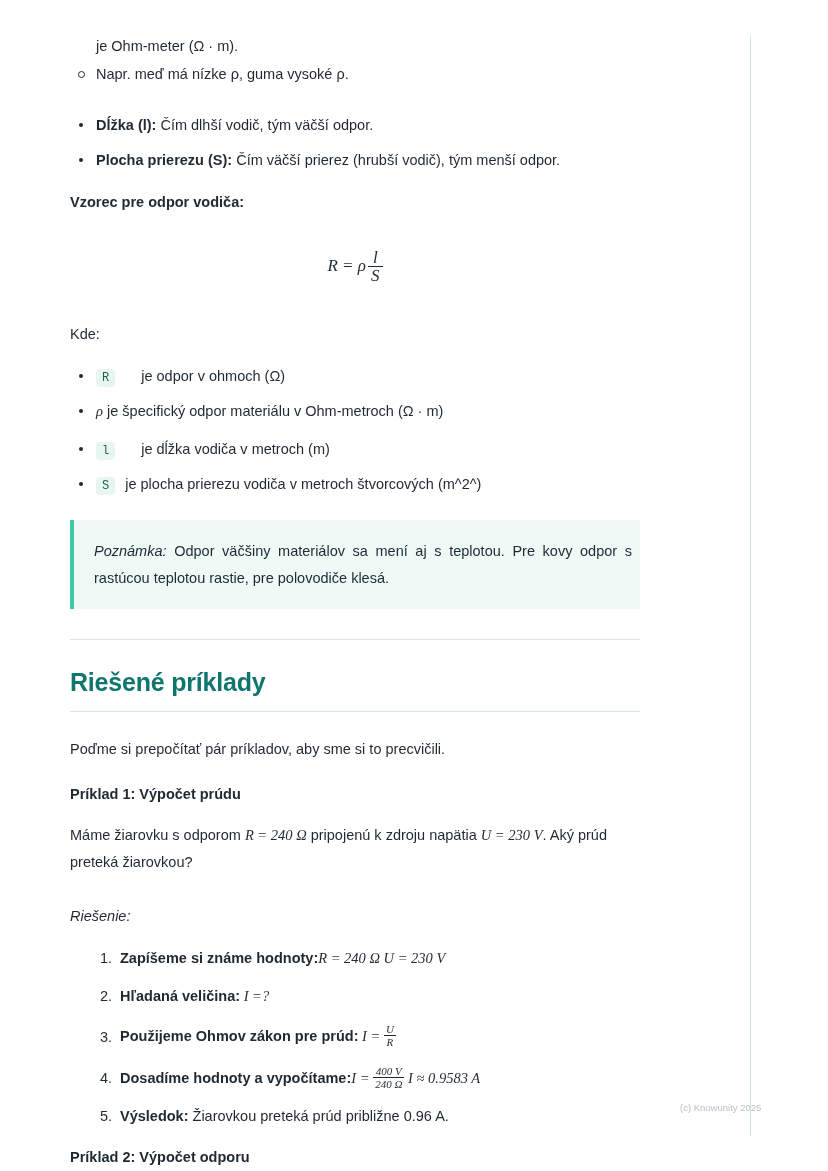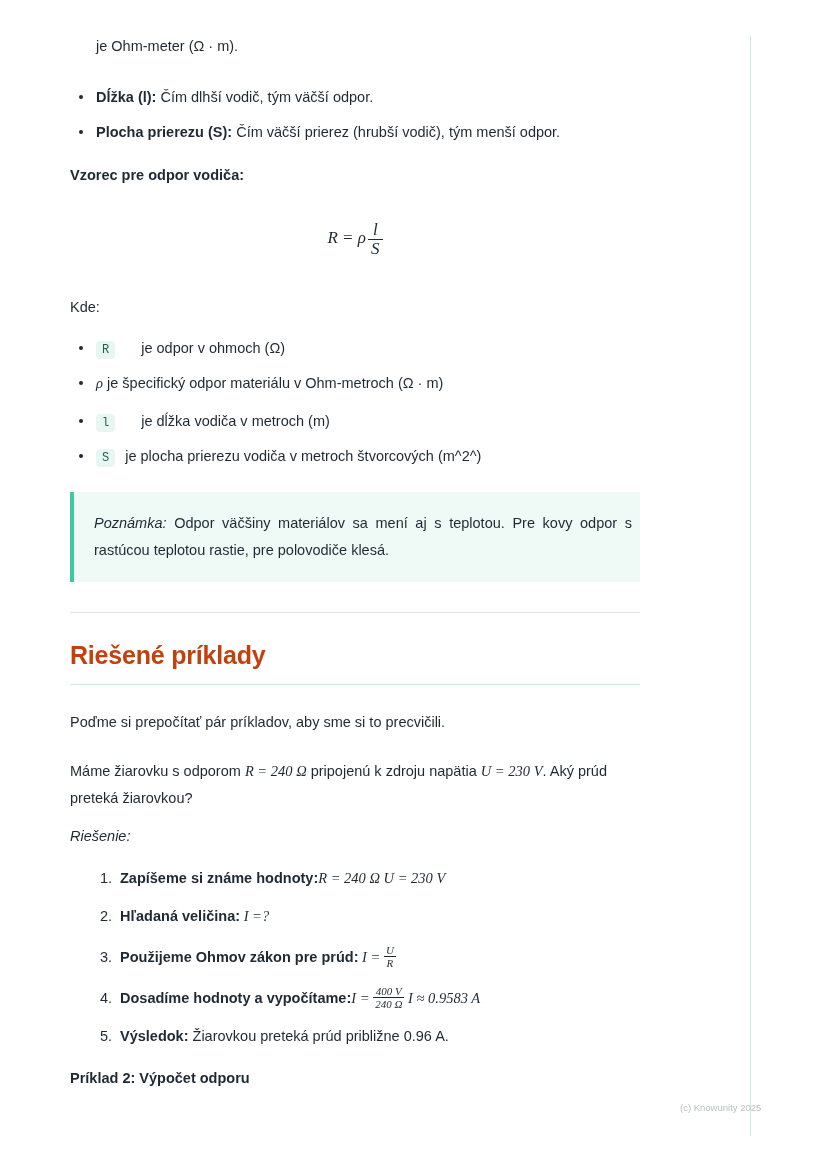--- a/index.html
+++ b/index.html
@@ -132,21 +132,21 @@
   }
   .note .lead {
     font-style: italic;
   }
   hr.sep {
     border: none;
     border-top: 1px solid #dfe3e6;
     margin: 30px 0 28px 0;
   }
   h2.heading {
-    color: #c2410c;
+    color: #0f766e;
     font-size: 25px;
     margin: 0 0 14px 0;
     letter-spacing: -0.2px;
   }
   .heading-rule {
     border: none;
     border-top: 1px solid #cfe9e0;
     margin: 0 0 26px 0;
   }
   h3.sub-heading {
@@ -188,20 +188,25 @@
 <div class="page">
 
   <div class="right-rule"></div>
 
   <div class="content">
 
     <div class="top-line">
       <span>je Ohm-meter (Ω · m).</span>
     </div>
 
+    <ul class="sub">
+      <li>
+        <span>Napr. meď má nízke ρ, guma vysoké ρ.</span>
+      </li>
+    </ul>
 
     <div class="section-gap"></div>
 
     <ul class="bullets" style="margin-top:18px;">
       <li>
         <span class="b">Dĺžka (l):</span><span> Čím dlhší vodič, tým väčší odpor.</span>
       </li>
       <li>
         <span class="b">Plocha prierezu (S):</span><span> Čím väčší prierez (hrubší vodič), tým menší odpor.</span>
       </li>
@@ -238,22 +243,23 @@
       <span class="lead">Poznámka:</span><span> Odpor väčšiny materiálov sa mení aj s teplotou. Pre kovy odpor s rastúcou teplotou rastie, pre polovodiče klesá.</span>
     </div>
 
     <hr class="sep">
 
     <h2 class="heading">Riešené príklady</h2>
     <hr class="heading-rule">
 
     <p class="para" style="margin-bottom:24px;">Poďme si prepočítať pár príkladov, aby sme si to precvičili.</p>
 
-
-    <p class="para" style="line-height:1.9; margin-bottom:12px;">
+    <h3 class="sub-heading" style="margin-top:0; margin-bottom:20px;">Príklad 1: Výpočet prúdu</h3>
+
+    <p class="para" style="line-height:1.9; margin-bottom:28px;">
       <span>Máme žiarovku s odporom </span><span class="it">R = 240 Ω</span><span> pripojenú k zdroju napätia </span><span class="it">U = 230 V</span><span>. Aký prúd preteká žiarovkou?</span>
     </p>
 
     <p class="para" style="font-style:italic; margin-bottom:20px;">Riešenie:</p>
 
     <ol class="steps">
       <li>
         <span class="b">Zapíšeme si známe hodnoty:</span><span class="it">R = 240 Ω   U = 230 V</span>
       </li>
       <li>

